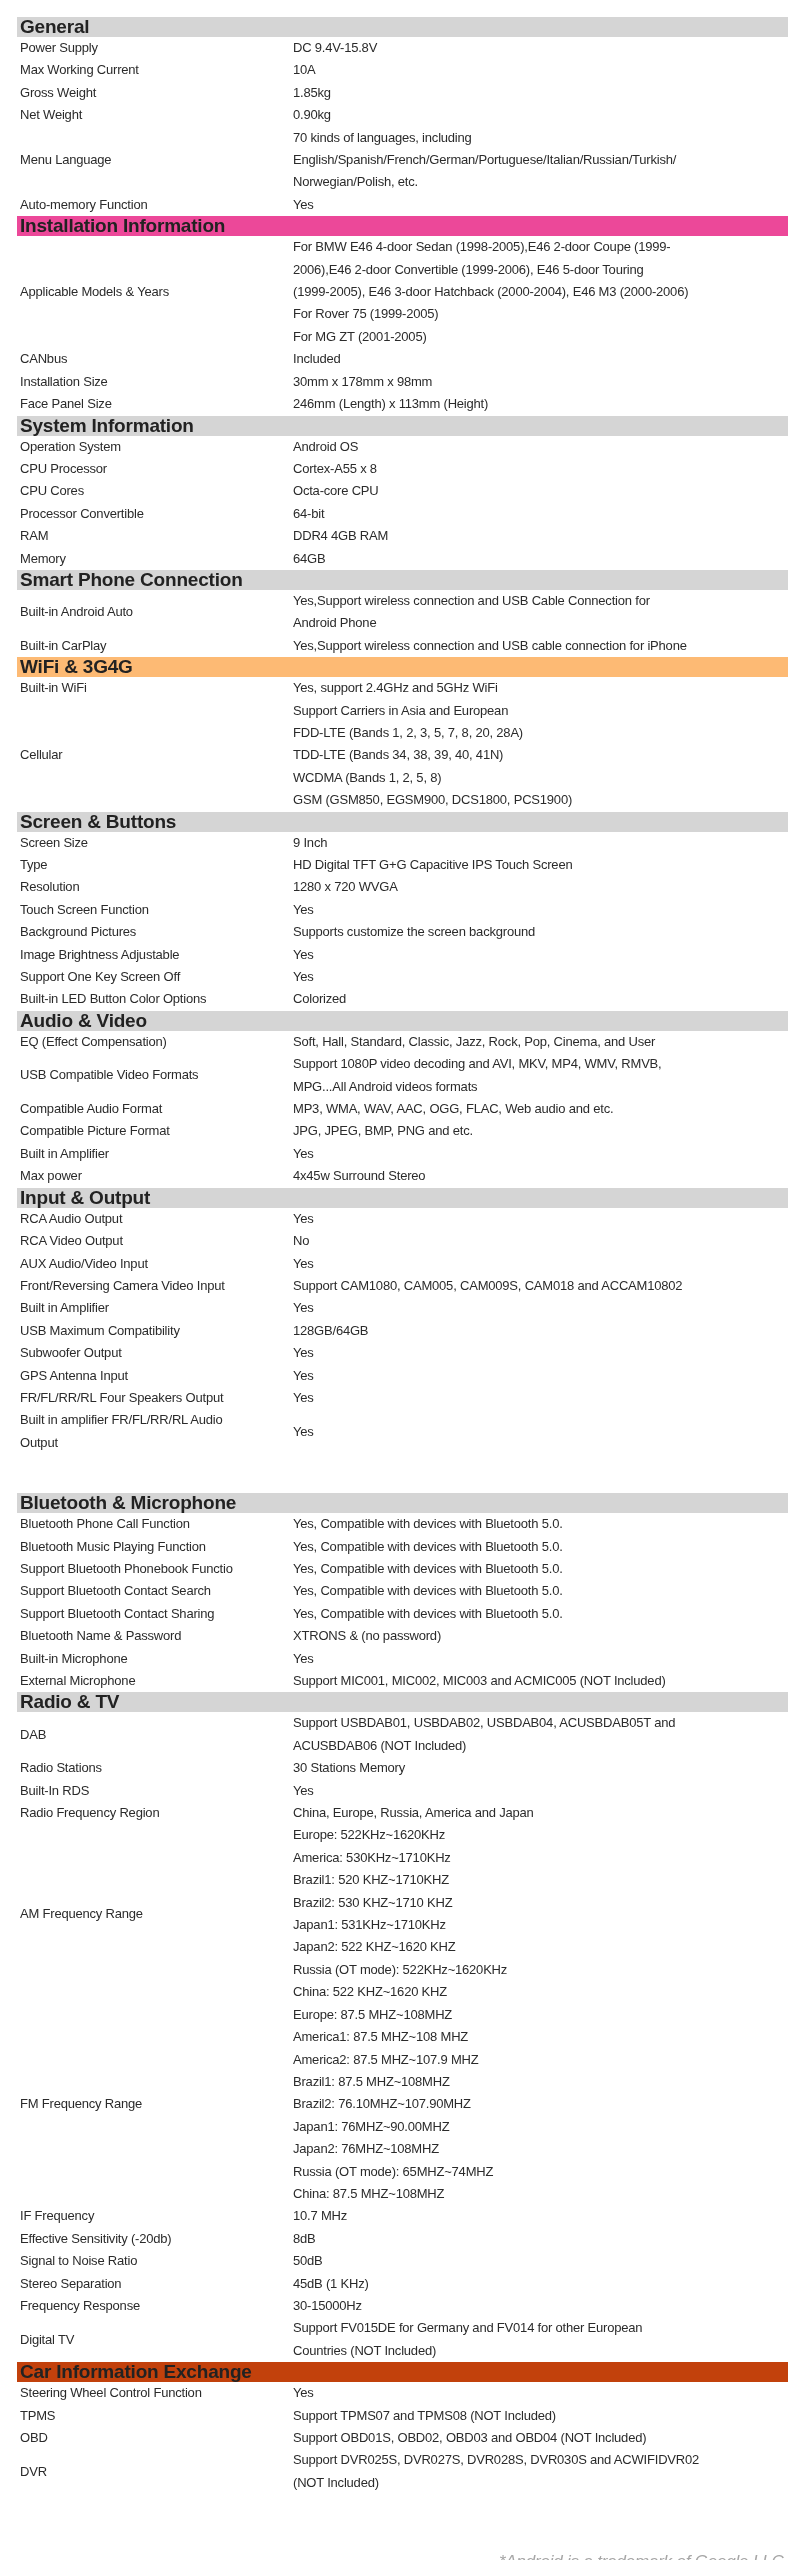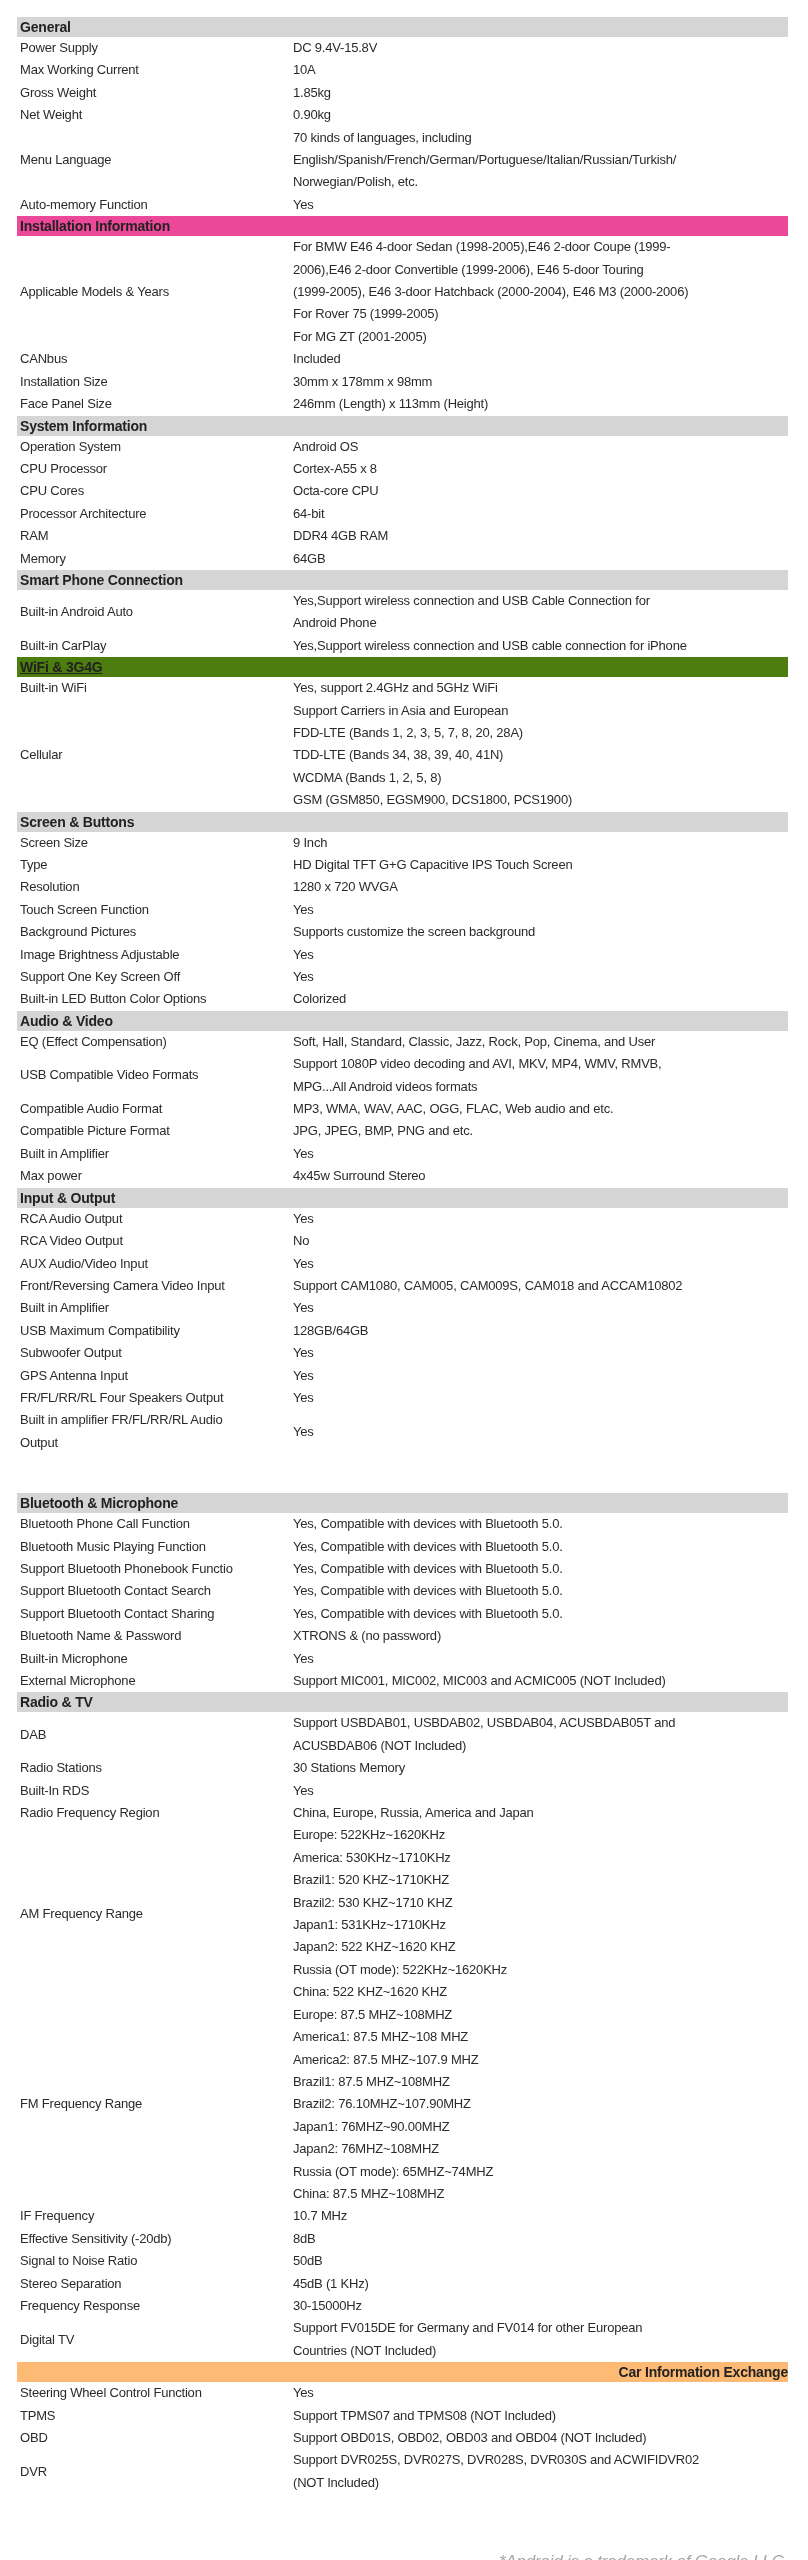--- a/index.html
+++ b/index.html
@@ -17,21 +17,21 @@
   }
   .spec-table {
     margin-left: 17px;
     width: 771px;
     padding-top: 17px;
   }
   .section-header {
     background: #d5d5d5;
     height: 20px;
     line-height: 20px;
-    font-size: 14px;
+    font-size: 19px;
     font-weight: 700;
     padding-left: 3px;
     letter-spacing: -0.2px;
     color: #222222;
   }
   .spec-row {
     display: flex;
     align-items: center;
     min-height: 22.4px;
   }
@@ -140,21 +140,21 @@
     <div class="row-label">CPU Processor</div>
     <div class="row-value">Cortex-A55 x 8</div>
   </div>
 
   <div class="spec-row">
     <div class="row-label">CPU Cores</div>
     <div class="row-value">Octa-core CPU</div>
   </div>
 
   <div class="spec-row">
-    <div class="row-label">Processor Architecture</div>
+    <div class="row-label">Processor Convertible</div>
     <div class="row-value">64-bit</div>
   </div>
 
   <div class="spec-row">
     <div class="row-label">RAM</div>
     <div class="row-value">DDR4 4GB RAM</div>
   </div>
 
   <div class="spec-row">
     <div class="row-label">Memory</div>
@@ -173,21 +173,21 @@
   </div>
 
   <div class="spec-row">
     <div class="row-label">Built-in CarPlay</div>
     <div class="row-value">Yes,Support wireless connection and USB cable connection for iPhone</div>
   </div>
 </div>
   </div>
 
   <div>
-    <div class="section-header" style="background: #4d7c0f; text-decoration: underline;">WiFi &amp; 3G4G</div>
+    <div class="section-header" style="background: #fdba74;">WiFi &amp; 3G4G</div>
     <div>
   <div class="spec-row">
     <div class="row-label">Built-in WiFi</div>
     <div class="row-value">Yes, support 2.4GHz and 5GHz WiFi</div>
   </div>
 
   <div class="spec-row">
     <div class="row-label">Cellular</div>
     <div class="row-value">Support Carriers in Asia and European
 FDD-LTE (Bands 1, 2, 3, 5, 7, 8, 20, 28A)
@@ -456,21 +456,21 @@
 
   <div class="spec-row">
     <div class="row-label">Digital TV</div>
     <div class="row-value">Support FV015DE for Germany and FV014 for other European
 Countries (NOT Included)</div>
   </div>
 </div>
   </div>
 
   <div>
-    <div class="section-header" style="background: #fdba74; text-align: right;">Car Information Exchange</div>
+    <div class="section-header" style="background: #c2410c;">Car Information Exchange</div>
     <div>
   <div class="spec-row">
     <div class="row-label">Steering Wheel Control Function</div>
     <div class="row-value">Yes</div>
   </div>
 
   <div class="spec-row">
     <div class="row-label">TPMS</div>
     <div class="row-value">Support TPMS07 and TPMS08 (NOT Included)</div>
   </div>

